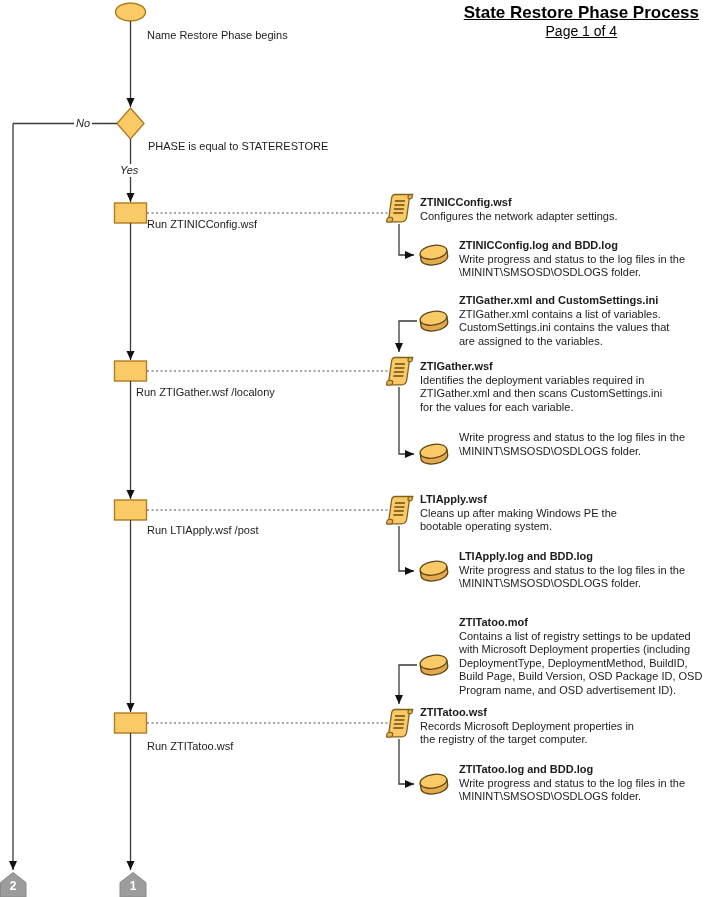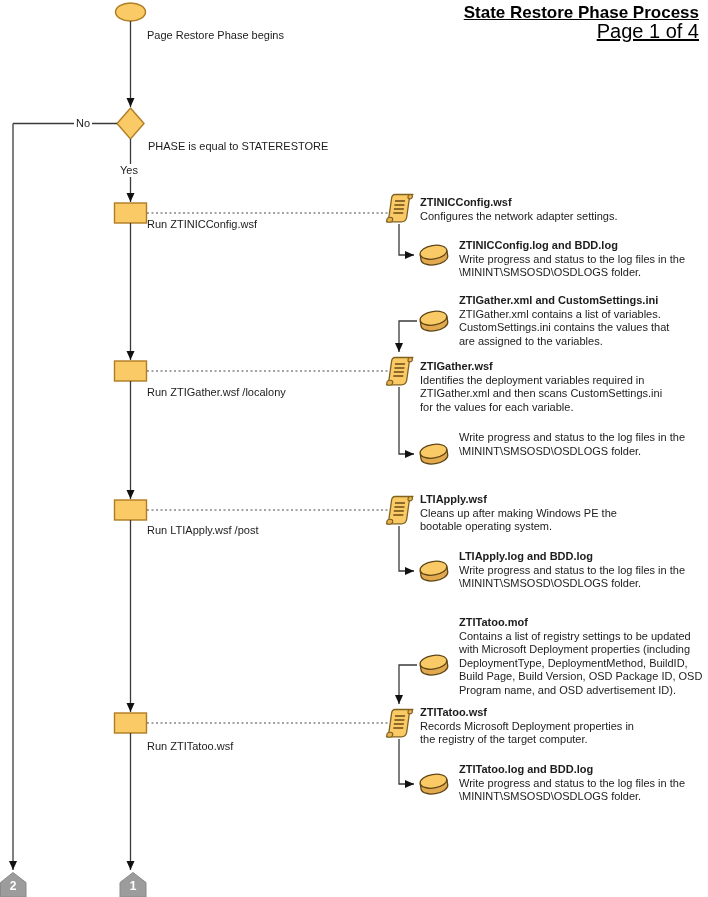--- a/index.html
+++ b/index.html
@@ -1,25 +1,25 @@
 <!DOCTYPE html>
 <html><head>
 <meta charset="utf-8">
 <style>
   html,body{margin:0;padding:0;background:#fff;}
   .canvas{position:relative;width:708px;height:897px;background:#fff;overflow:hidden;
           font-family:"Liberation Sans",sans-serif;}
   svg.layer{position:absolute;left:0;top:0;}
   .lbl{position:absolute;font-size:11px;color:#1c1c1c;white-space:nowrap;line-height:13px;}
-  .mask{background:#fff;padding:0 2px;}
+  .mask{background:#fff;padding:0 2px;font-style:italic;}
   .ann{position:absolute;font-size:11px;line-height:13.5px;color:#1c1c1c;}
   .ann .t{font-weight:bold;}
   .doc-title{position:absolute;top:3px;right:9px;text-align:right;color:#000;text-decoration:underline;}
   .doc-title .main{font-size:17px;font-weight:bold;line-height:19px;}
-  .doc-title .page{font-size:20px;line-height:18px;}
+  .doc-title .page{font-size:14px;line-height:18px;text-align:center;}
   .conn-num{position:absolute;font-size:12px;font-weight:bold;color:#fff;text-align:center;line-height:12px;}
 </style>
 </head>
 <body>
 
 <div class="canvas">
 
   <svg class="layer" width="708" height="897" viewBox="0 0 708 897">
     <defs>
       <marker id="arr" markerUnits="userSpaceOnUse" markerWidth="10" markerHeight="9" refX="9" refY="4" orient="auto">
@@ -84,27 +84,27 @@
 
     <polygon points="13,872.5 26,882.5 26,897 0.5,897 0.5,882.5" fill="#9C9C9C" stroke="#8A8A8A" stroke-width="1"></polygon>
     <polygon points="133,872.5 146,882.5 146,897 120,897 120,882.5" fill="#9C9C9C" stroke="#8A8A8A" stroke-width="1"></polygon>
   </svg>
 
   <div class="doc-title">
     <div class="main">State Restore Phase Process</div>
     <div class="page">Page 1 of 4</div>
   </div>
 
-  <div class="lbl" style="left:147px;top:29px">Page Restore Phase begins</div>
+  <div class="lbl" style="left:147px;top:29px">Name Restore Phase begins</div>
   <div class="lbl mask" style="left:74px;top:117px">No</div>
   <div class="lbl" style="left:148px;top:140px">PHASE is equal to STATERESTORE</div>
   <div class="lbl mask" style="left:118px;top:164px">Yes</div>
 
   <div class="lbl" style="left:147px;top:218px">Run ZTINICConfig.wsf</div>
-  <div class="lbl" style="left:147px;top:386px">Run ZTIGather.wsf /localony</div>
+  <div class="lbl" style="left:136px;top:386px">Run ZTIGather.wsf /localony</div>
   <div class="lbl" style="left:147px;top:524px">Run LTIApply.wsf /post</div>
   <div class="lbl" style="left:147px;top:740px">Run ZTITatoo.wsf</div>
 
   <div class="ann" style="left:420px;top:196px;width:240px">
     <div class="t">ZTINICConfig.wsf</div>
     <div>Configures the network adapter settings.</div>
   </div>
   <div class="ann" style="left:459px;top:239px;width:230px">
     <div class="t">ZTINICConfig.log and BDD.log</div>
     <div>Write progress and status to the log files in the \MININT\SMSOSD\OSDLOGS folder.</div>

